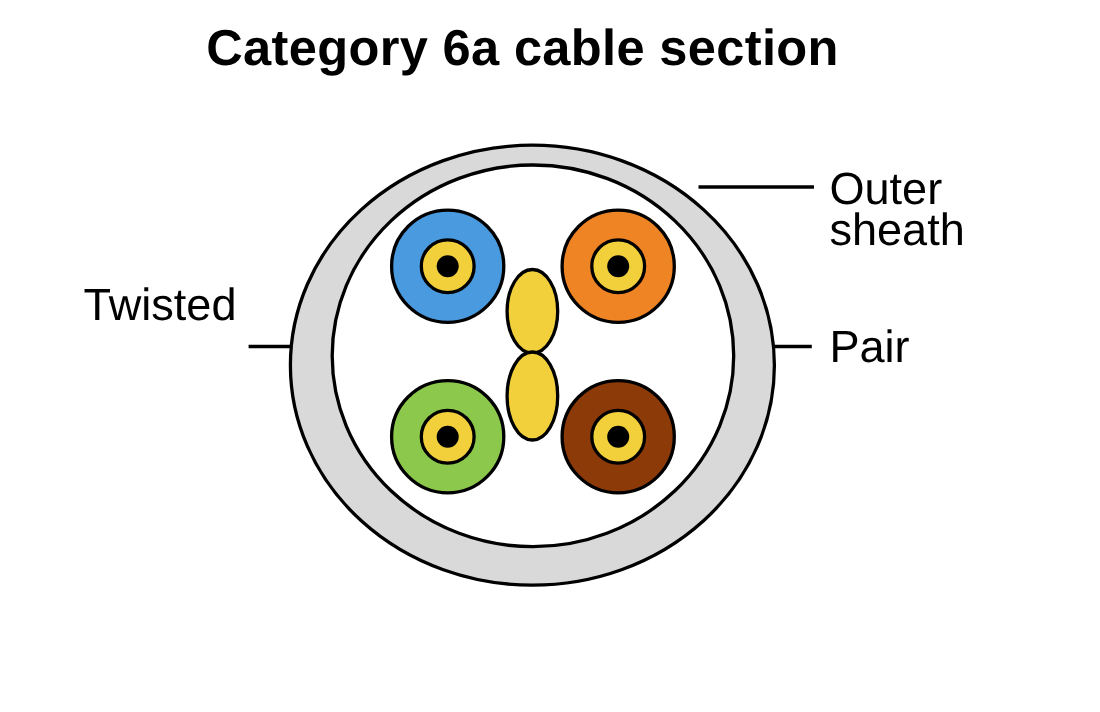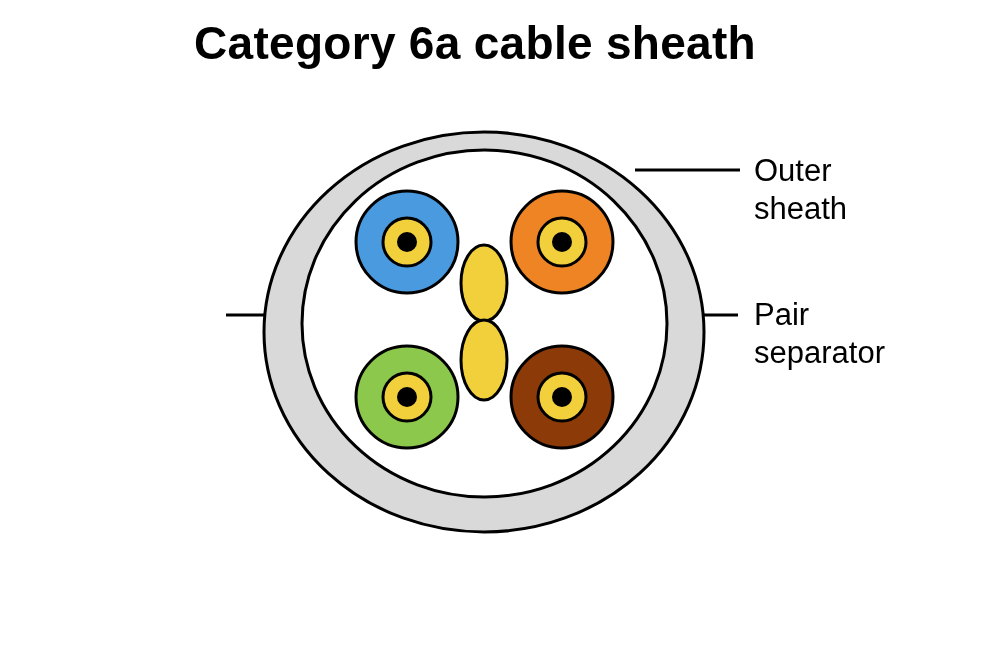--- a/index.html
+++ b/index.html
@@ -2,30 +2,30 @@
 <html><head>
   <meta charset="utf-8">
   <style>
     html, body { margin: 0; padding: 0; background: #ffffff; }
     body { width: 1000px; height: 647px; position: relative; overflow: hidden; font-family: "Liberation Sans", "DejaVu Sans", sans-serif; color: #000; }
     #title {
       position: absolute; left: 0; top: 16px; width: 950px; text-align: center;
       font-size: 46px; font-weight: 700; letter-spacing: 0.3px;
     }
     svg#diagram { position: absolute; left: 0; top: 0; }
-    .lbl { position: absolute; font-size: 31px; line-height: 38px; }
+    .lbl { position: absolute; font-size: 41px; line-height: 38px; }
     #lbl-left { right: calc(1000px - 215px); top: 258px; text-align: right; }
     #lbl-outer { left: 754px; top: 152px; text-align: left; }
     #lbl-sep { left: 754px; top: 296px; text-align: left; }
     .lbl span { display: block; white-space: nowrap; }
   </style>
 </head>
 <body>
 
-<div id="title">Category 6a cable sheath</div>
+<div id="title">Category 6a cable section</div>
 
 <svg id="diagram" width="1000" height="647" viewBox="0 0 1000 647">
 
   <ellipse id="sheath" cx="484" cy="332" rx="220" ry="200" stroke="#000" stroke-width="3" fill="#D9D9D9"></ellipse>
 
   <ellipse id="interior" cx="484.5" cy="323.5" rx="182.5" ry="173.5" stroke="#000" stroke-width="3" fill="#FFFFFF"></ellipse>
 
   <ellipse class="sep" cx="484" cy="283" rx="23" ry="38" stroke="#000" stroke-width="3" fill="#F2D03B"></ellipse>
   <ellipse class="sep" cx="484" cy="360" rx="23" ry="40" stroke="#000" stroke-width="3" fill="#F2D03B"></ellipse>
 
@@ -49,21 +49,21 @@
     <circle class="ring" r="24" stroke="#000" stroke-width="3" fill="#F2D03B"></circle>
     <circle class="core" r="10" fill="#000000"></circle>
   </g>
 
   <line x1="226" y1="315" x2="264" y2="315" stroke="#000" stroke-width="3"></line>
   <line x1="635" y1="170" x2="740" y2="170" stroke="#000" stroke-width="3"></line>
   <line x1="704" y1="315" x2="738" y2="315" stroke="#000" stroke-width="3"></line>
 </svg>
 
 <div id="lbl-left" class="lbl">
+  <span>Twisted</span>
 </div>
 <div id="lbl-outer" class="lbl">
   <span>Outer</span>
   <span>sheath</span>
 </div>
 <div id="lbl-sep" class="lbl">
   <span>Pair</span>
-  <span>separator</span>
 </div>
 
 </body></html>

